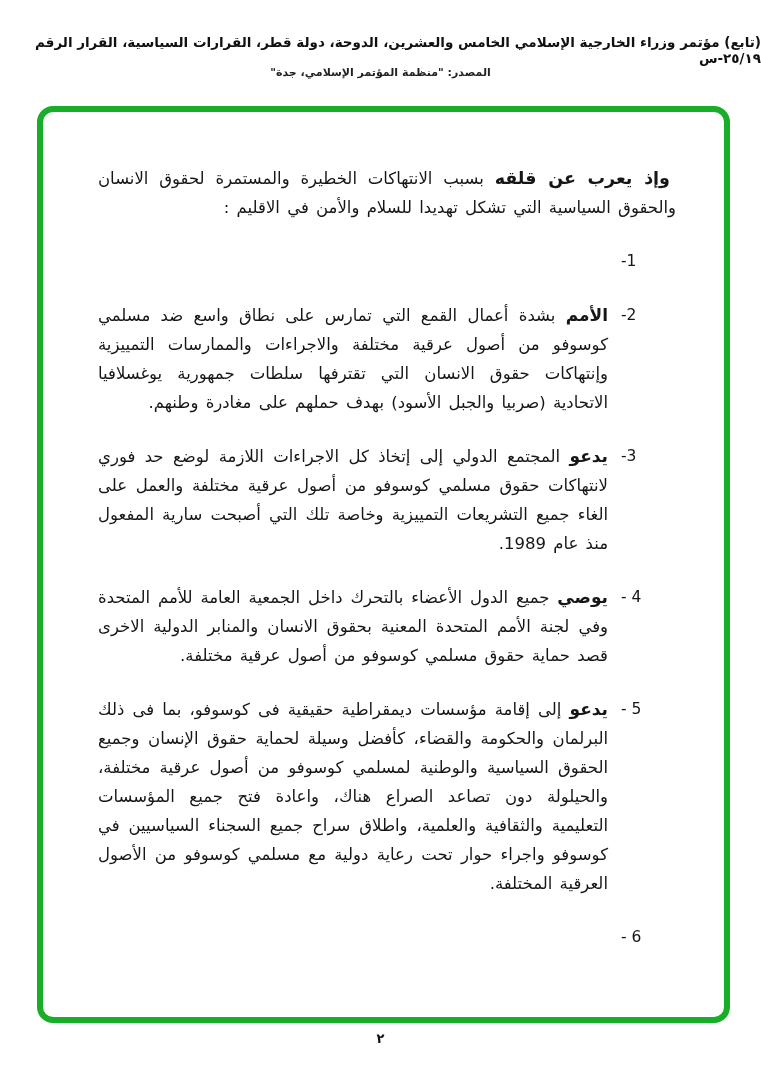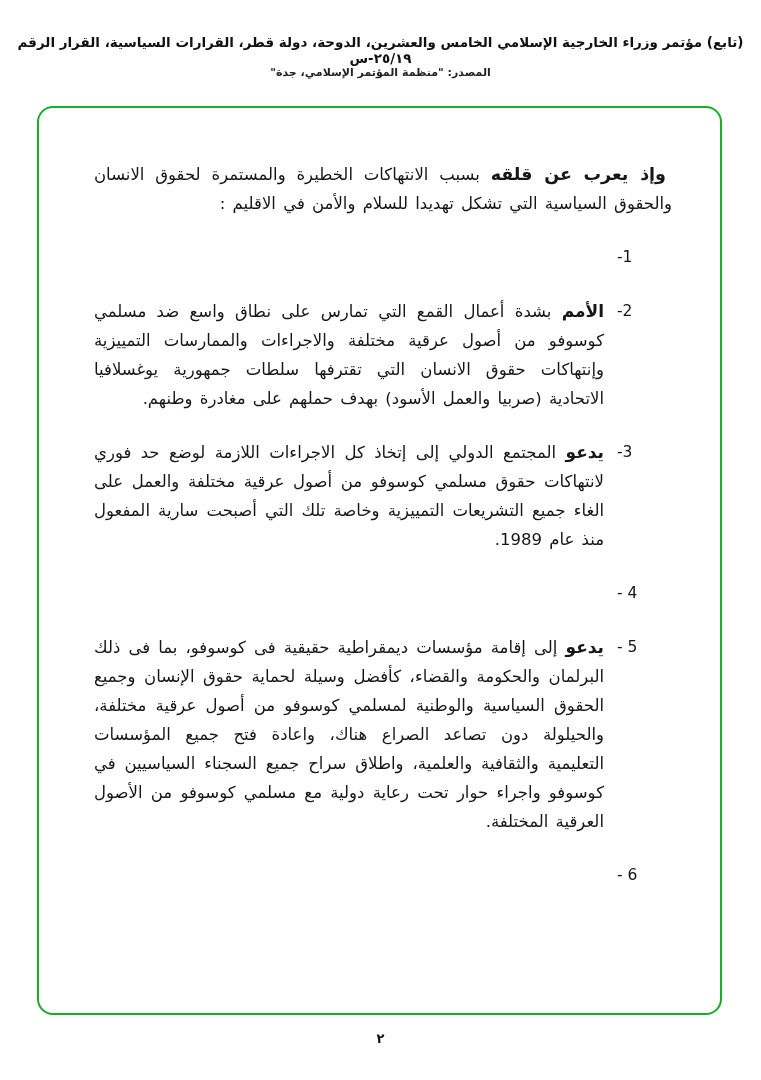--- a/index.html
+++ b/index.html
@@ -16,21 +16,20 @@
   .page {
     position: absolute;
     inset: 0;
     direction: rtl;
   }
   .doc-header {
     position: absolute;
     top: 34px;
     left: 0;
     right: 0;
-    text-align: center;
     font-weight: bold;
     font-size: 13.5px;
     letter-spacing: 0px;
     color: #111;
   }
   .doc-source {
     position: absolute;
     top: 66px;
     left: 0;
     right: 0;
@@ -38,21 +37,21 @@
     font-weight: bold;
     font-size: 11px;
     color: #222;
   }
   .green-frame {
     position: absolute;
     left: 37px;
     top: 106px;
     width: 681px;
     height: 905px;
-    border: 2px solid #ef4444;
+    border: 6px solid #ef4444;
     border-radius: 16px;
     background: #ffffff;
     box-sizing: content-box;
   }
   .content {
     position: absolute;
     top: 52px;
     right: 48px;
     left: 55px;
   }
@@ -119,33 +118,36 @@
         <span class="lead">وإذ يعرب عن قلقه</span><span> بسبب الانتهاكات الخطيرة والمستمرة لحقوق الانسان والحقوق السياسية التي تشكل تهديدا للسلام والأمن في الاقليم :</span>
       </div>
 
       <div class="item">
         <span class="num">1-</span>
       </div>
 
       <div class="item">
         <span class="num">2-</span>
         <div class="itext">
-          <span class="bold-lead">الأمم</span><span> بشدة أعمال القمع التي تمارس على نطاق واسع ضد مسلمي كوسوفو من أصول عرقية مختلفة والاجراءات والممارسات التمييزية وإنتهاكات حقوق الانسان التي تقترفها سلطات جمهورية يوغسلافيا الاتحادية (صربيا والعمل الأسود) بهدف حملهم على مغادرة وطنهم.</span>
+          <span class="bold-lead">الأمم</span><span> بشدة أعمال القمع التي تمارس على نطاق واسع ضد مسلمي كوسوفو من أصول عرقية مختلفة والاجراءات والممارسات التمييزية وإنتهاكات حقوق الانسان التي تقترفها سلطات جمهورية يوغسلافيا الاتحادية (صربيا والجبل الأسود) بهدف حملهم على مغادرة وطنهم.</span>
         </div>
       </div>
 
       <div class="item">
         <span class="num">3-</span>
         <div class="itext">
           <span class="bold-lead">يدعو</span><span> المجتمع الدولي إلى إتخاذ كل الاجراءات اللازمة لوضع حد فوري لانتهاكات حقوق مسلمي كوسوفو من أصول عرقية مختلفة والعمل على الغاء جميع التشريعات التمييزية وخاصة تلك التي أصبحت سارية المفعول منذ عام 1989.</span>
         </div>
       </div>
 
       <div class="item">
         <span class="num">4 -</span>
+        <div class="itext">
+          <span class="bold-lead">يوصي</span><span> جميع الدول الأعضاء بالتحرك داخل الجمعية العامة للأمم المتحدة وفي لجنة الأمم المتحدة المعنية بحقوق الانسان والمنابر الدولية الاخرى قصد حماية حقوق مسلمي كوسوفو من أصول عرقية مختلفة.</span>
+        </div>
       </div>
 
       <div class="item">
         <span class="num">5 -</span>
         <div class="itext">
           <span class="bold-lead">يدعو</span><span> إلى إقامة مؤسسات ديمقراطية حقيقية فى كوسوفو، بما فى ذلك البرلمان والحكومة والقضاء، كأفضل وسيلة لحماية حقوق الإنسان وجميع الحقوق السياسية والوطنية لمسلمي كوسوفو من أصول عرقية مختلفة، والحيلولة دون تصاعد الصراع هناك، واعادة فتح جميع المؤسسات التعليمية والثقافية والعلمية، واطلاق سراح جميع السجناء السياسيين في كوسوفو واجراء حوار تحت رعاية دولية مع مسلمي كوسوفو من الأصول العرقية المختلفة.</span>
         </div>
       </div>
 
       <div class="item">

